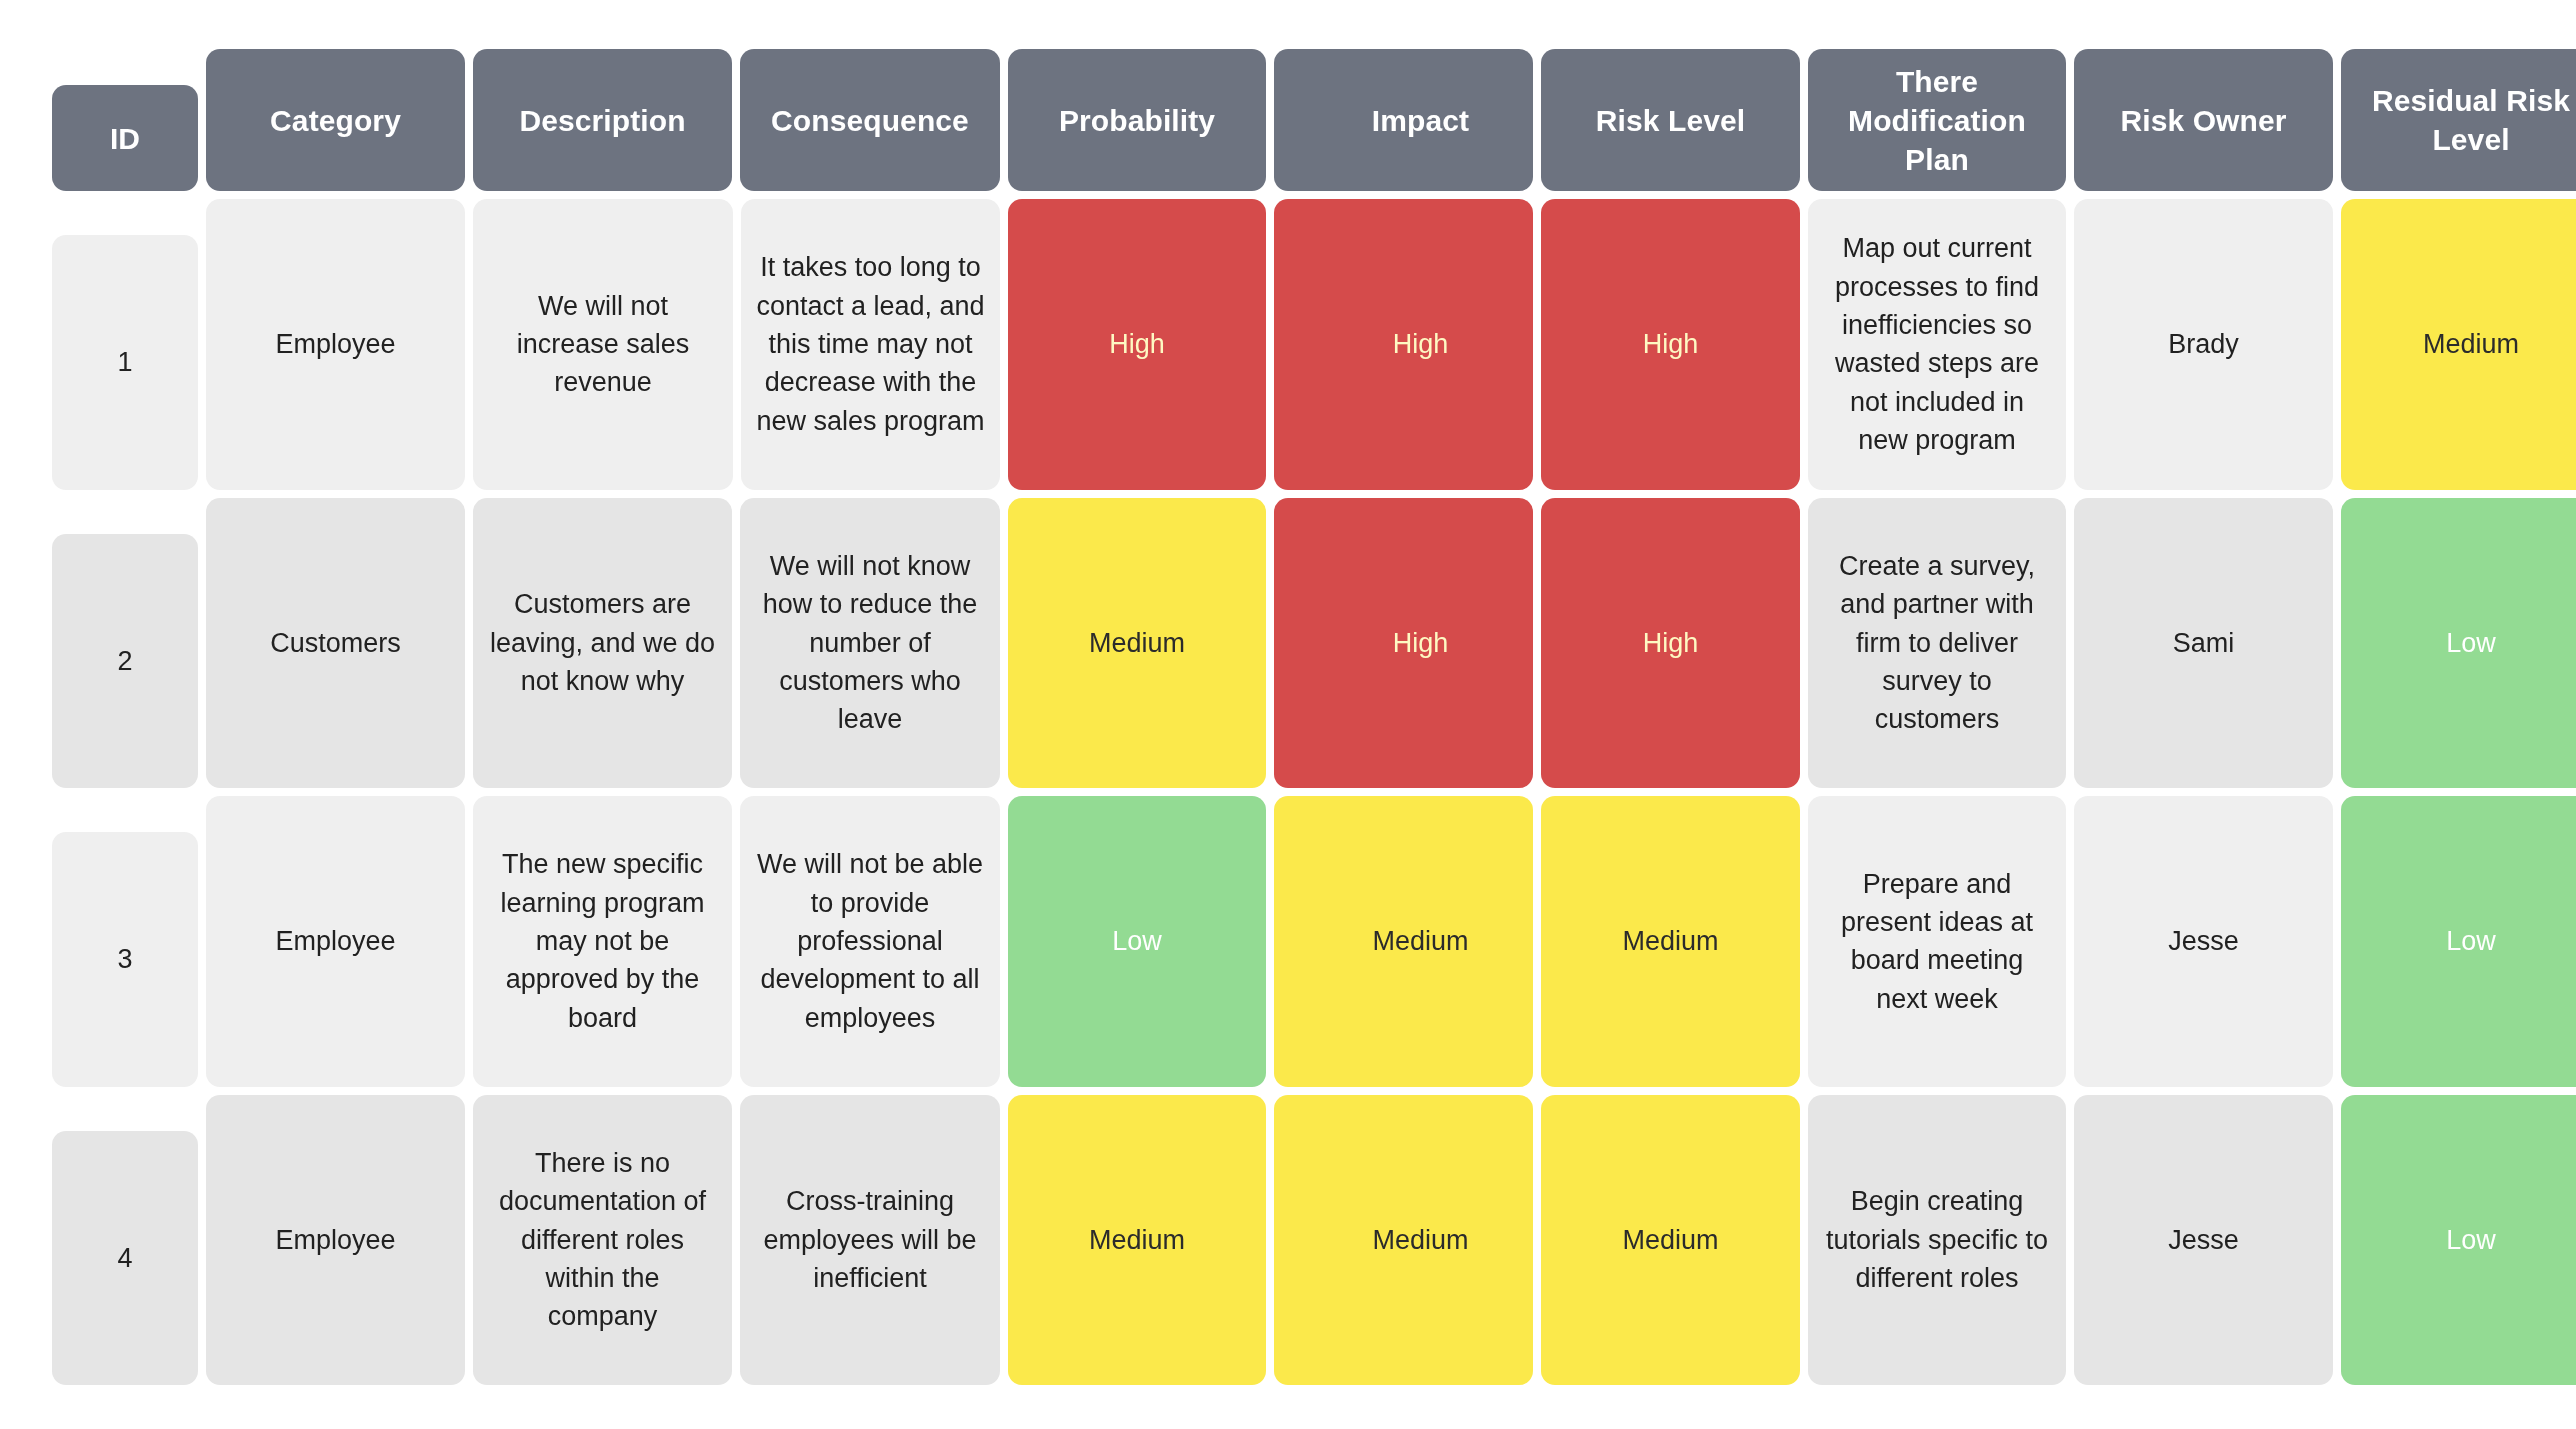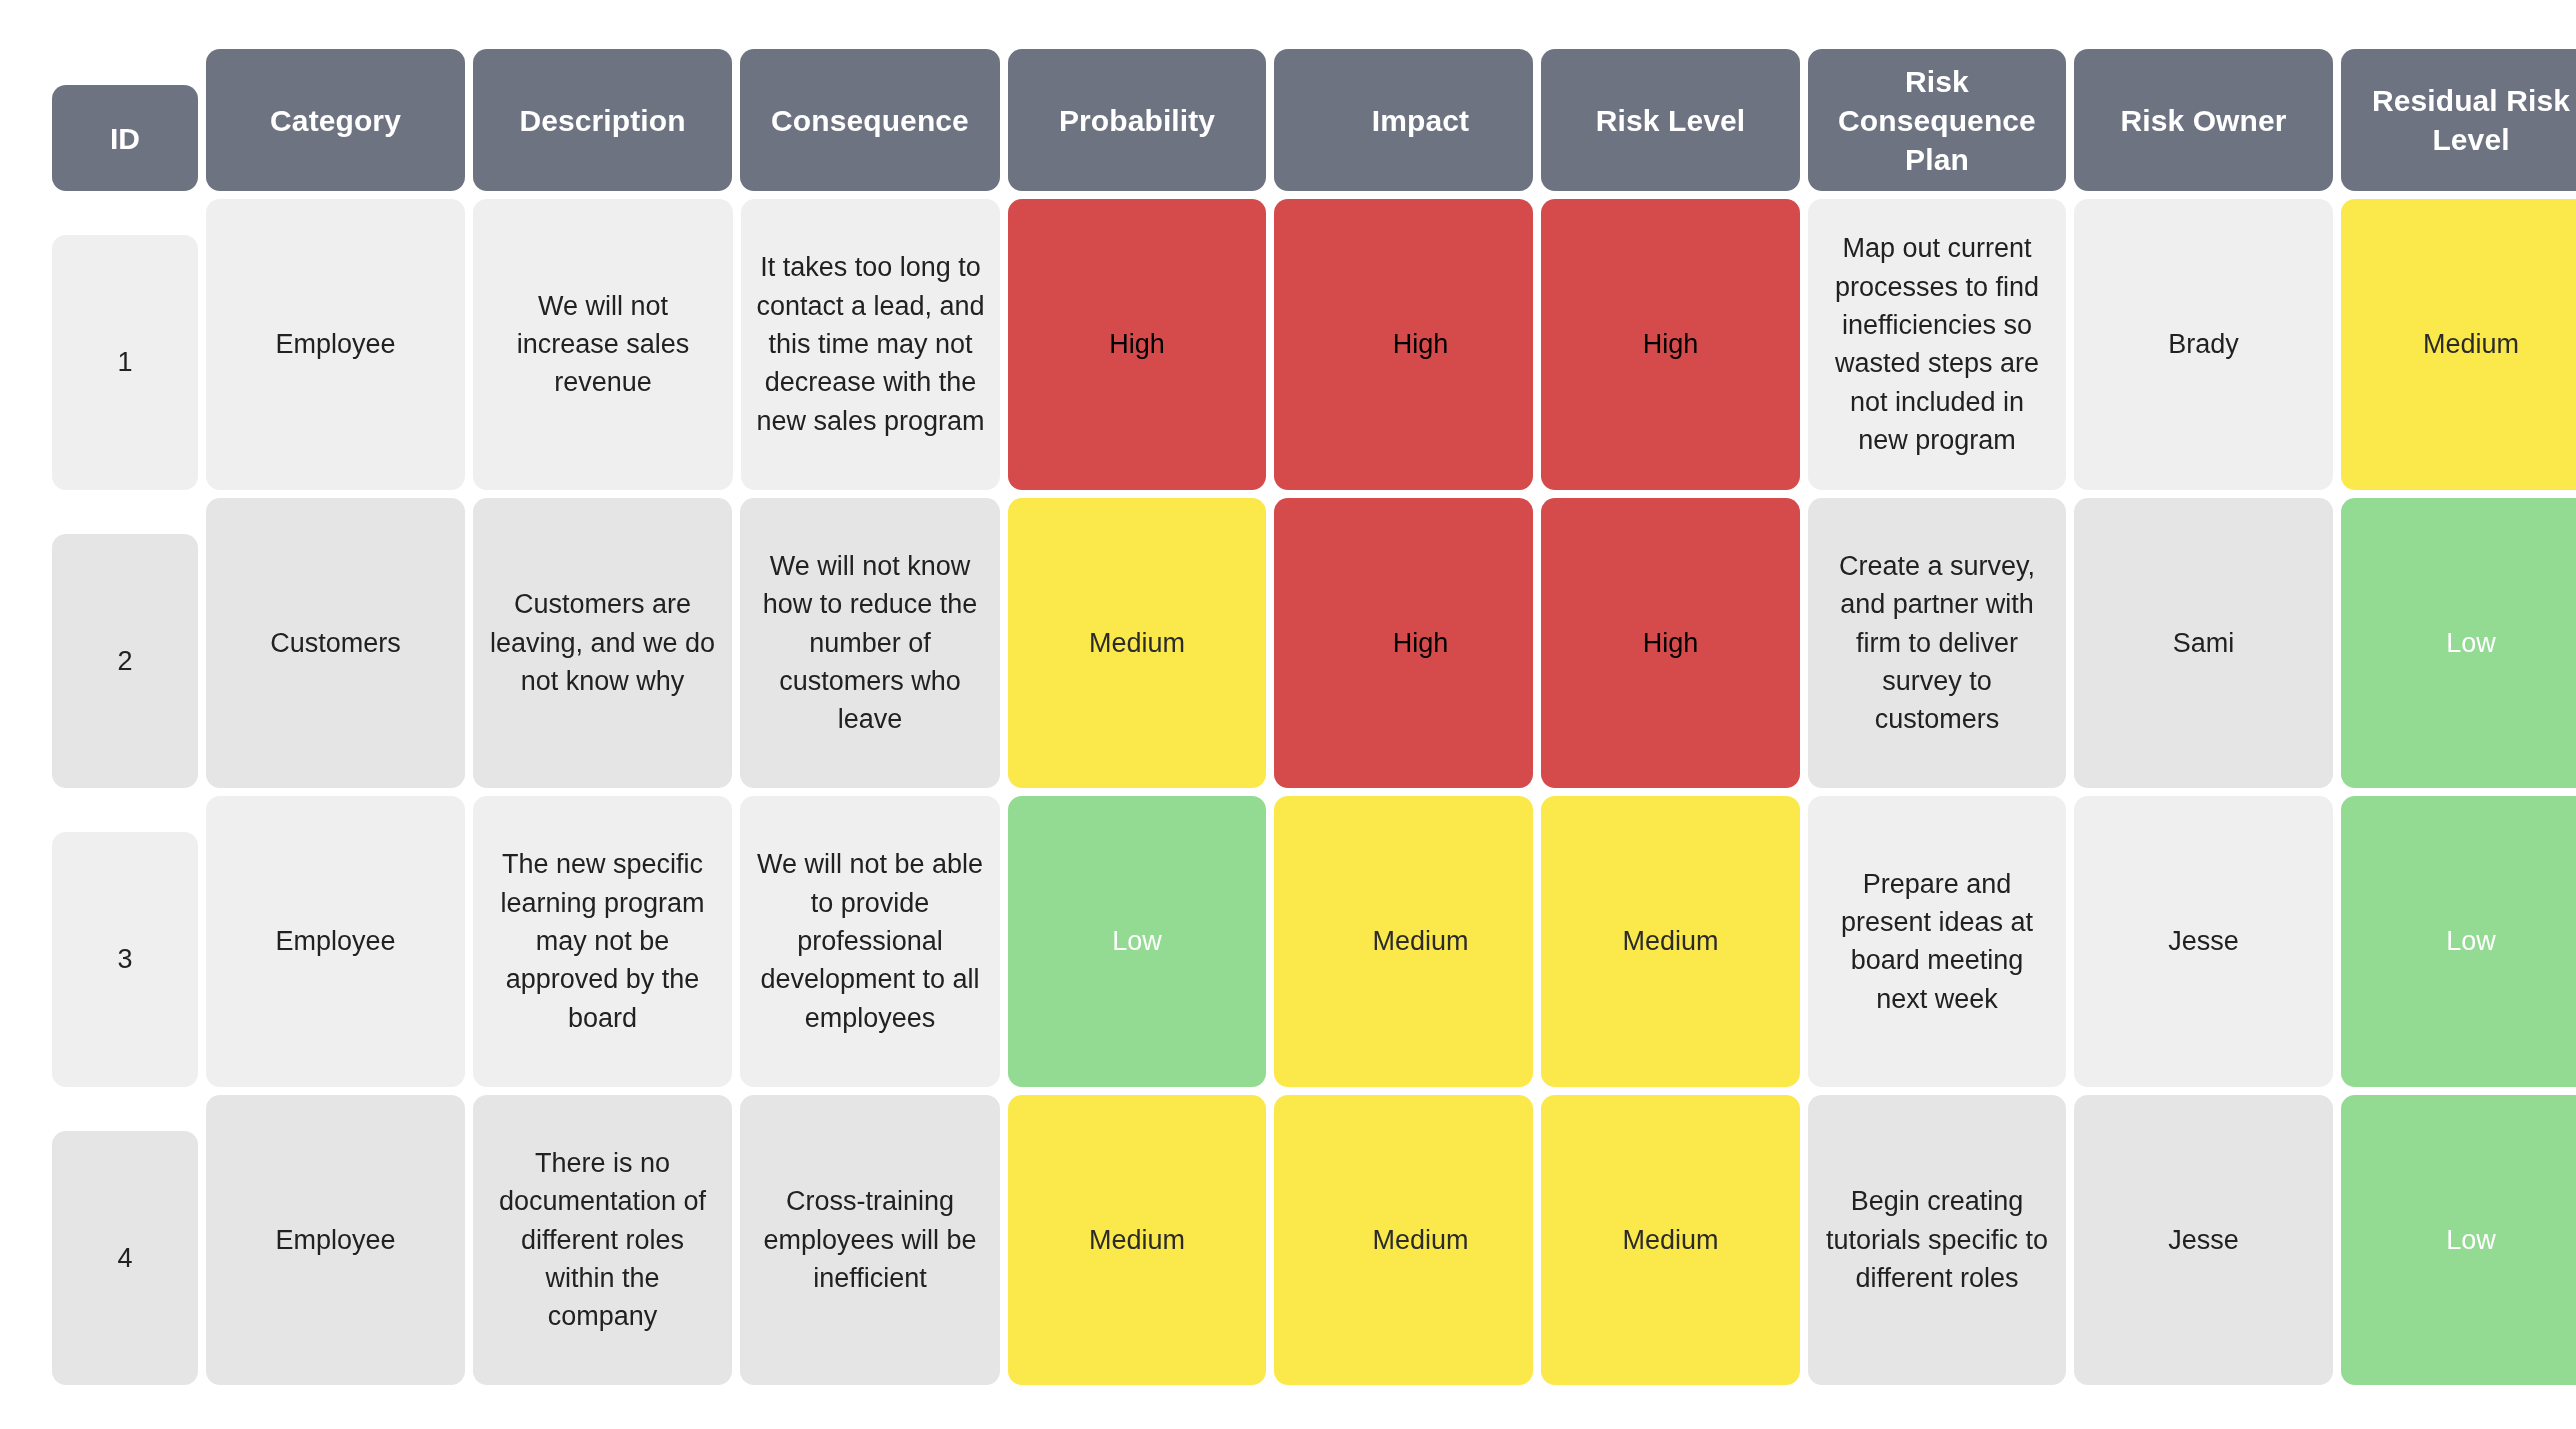--- a/index.html
+++ b/index.html
@@ -86,21 +86,21 @@
   .cell.plain {
     color: #212121;
     font-size: 27px;
   }
 
   .cell.level {
     font-size: 27px;
   }
   .cell.level-high {
     background: #d54b4b;
-    color: #000000;
+    color: #fef9c3;
   }
   .cell.level-medium {
     background: #fbe94b;
     color: #2b2b2b;
   }
   .cell.level-low {
     background: #93db93;
     color: #ffffff;
   }
 </style>
@@ -111,21 +111,21 @@
   <div class="table-grid">
 
     <div class="row header-row">
       <div class="cell header-cell col-id">ID</div>
       <div class="cell header-cell col-category">Category</div>
       <div class="cell header-cell col-description">Description</div>
       <div class="cell header-cell col-consequence">Consequence</div>
       <div class="cell header-cell col-probability">Probability</div>
       <div class="cell header-cell col-impact">Impact</div>
       <div class="cell header-cell col-risklevel">Risk Level</div>
-      <div class="cell header-cell col-plan">Risk Consequence Plan</div>
+      <div class="cell header-cell col-plan">There Modification Plan</div>
       <div class="cell header-cell col-owner">Risk Owner</div>
       <div class="cell header-cell col-residual">Residual Risk Level</div>
     </div>
 
     <div class="row data-row row-odd">
       <div class="cell plain col-id">1</div>
       <div class="cell plain col-category">Employee</div>
       <div class="cell plain col-consequence">We will not increase sales revenue</div>
       <div class="cell plain col-description">It takes too long to contact a lead, and this time may not decrease with the new sales program</div>
       <div class="cell level level-high col-probability">High</div>

